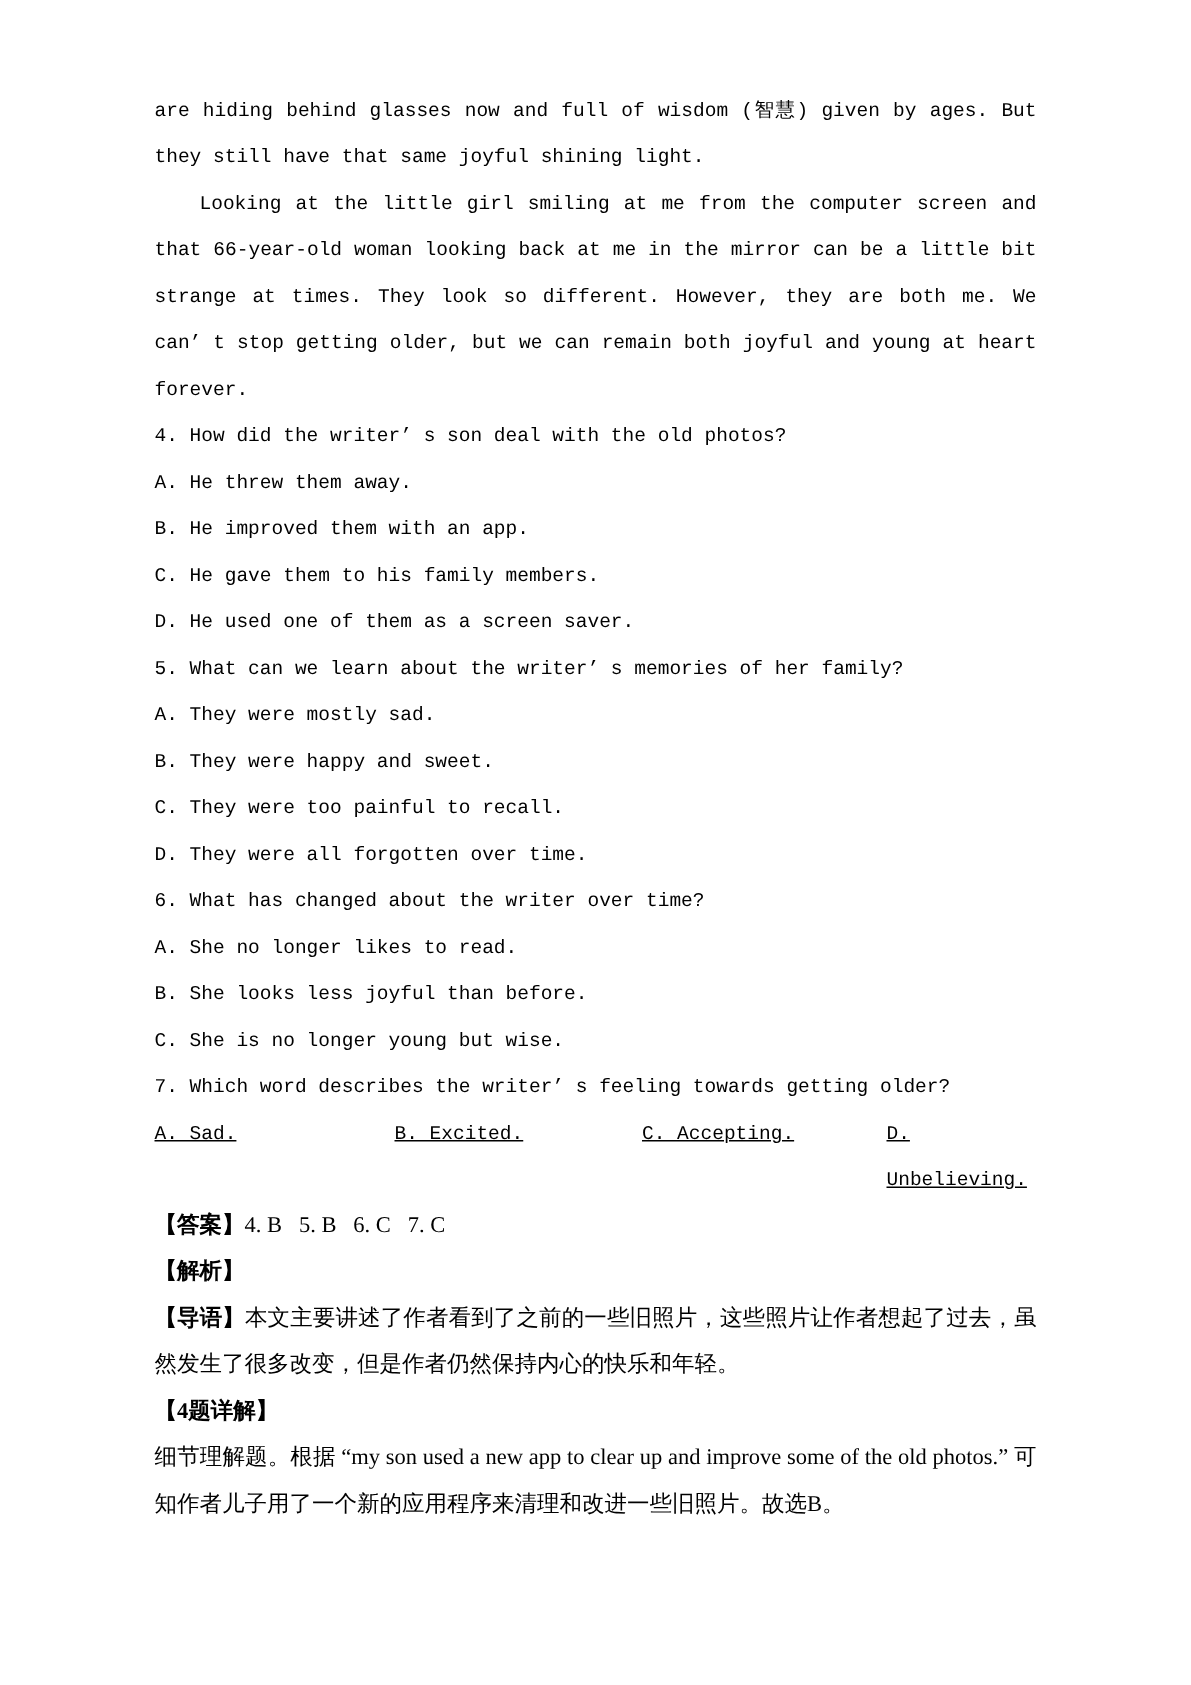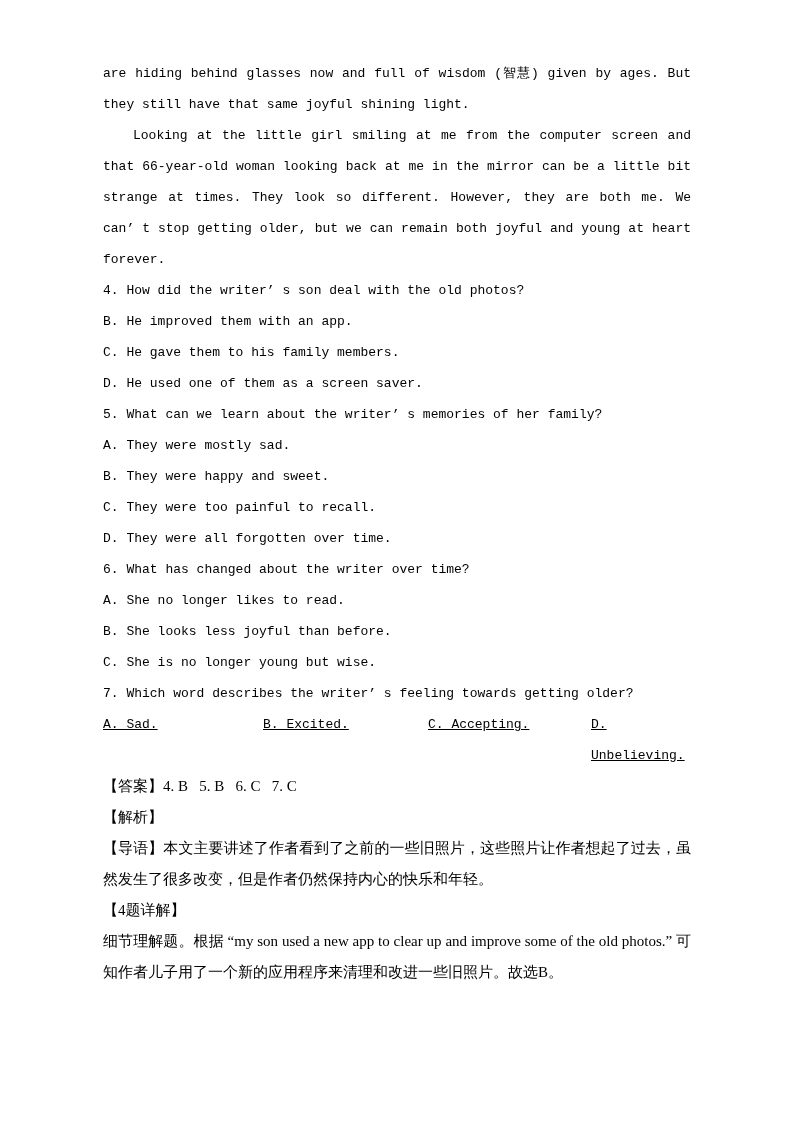--- a/index.html
+++ b/index.html
@@ -34,21 +34,21 @@
     text-align: justify;
     text-justify: inter-word;
   }
   .indent {
     text-indent: 30px;
   }
   .pre {
     white-space: pre-wrap;
   }
   .label-bold {
-    font-weight: 400;
+    font-weight: 700;
     font-family: "Liberation Serif", "DejaVu Serif", serif;
     font-size: 15px;
   }
   .options-row {
     display: flex;
     flex-direction: row;
     text-decoration: underline;
   }
   .option-cell {
     display: inline-block;
@@ -59,20 +59,21 @@
   .option-cell:nth-child(4) { flex: 1; }
 </style>
 </head>
 <body>
 
 <div class="page">
   <div>
       <div class="line en justify">are hiding behind glasses now and full of wisdom (智慧) given by ages. But they still have that same joyful shining light.</div>
       <div class="line en justify indent">Looking at the little girl smiling at me from the computer screen and that 66-year-old woman looking back at me in the mirror can be a little bit strange at times. They look so different. However, they are both me. We can’ t stop getting older, but we can remain both joyful and young at heart forever.</div>
       <div class="line en">4. How did the writer’ s son deal with the old photos?</div>
+      <div class="line en">A. He threw them away.</div>
       <div class="line en">B. He improved them with an app.</div>
       <div class="line en">C. He gave them to his family members.</div>
       <div class="line en">D. He used one of them as a screen saver.</div>
       <div class="line en">5. What can we learn about the writer’ s memories of her family?</div>
       <div class="line en">A. They were mostly sad.</div>
       <div class="line en">B. They were happy and sweet.</div>
       <div class="line en">C. They were too painful to recall.</div>
       <div class="line en">D. They were all forgotten over time.</div>
       <div class="line en">6. What has changed about the writer over time?</div>
       <div class="line en">A. She no longer likes to read.</div>

